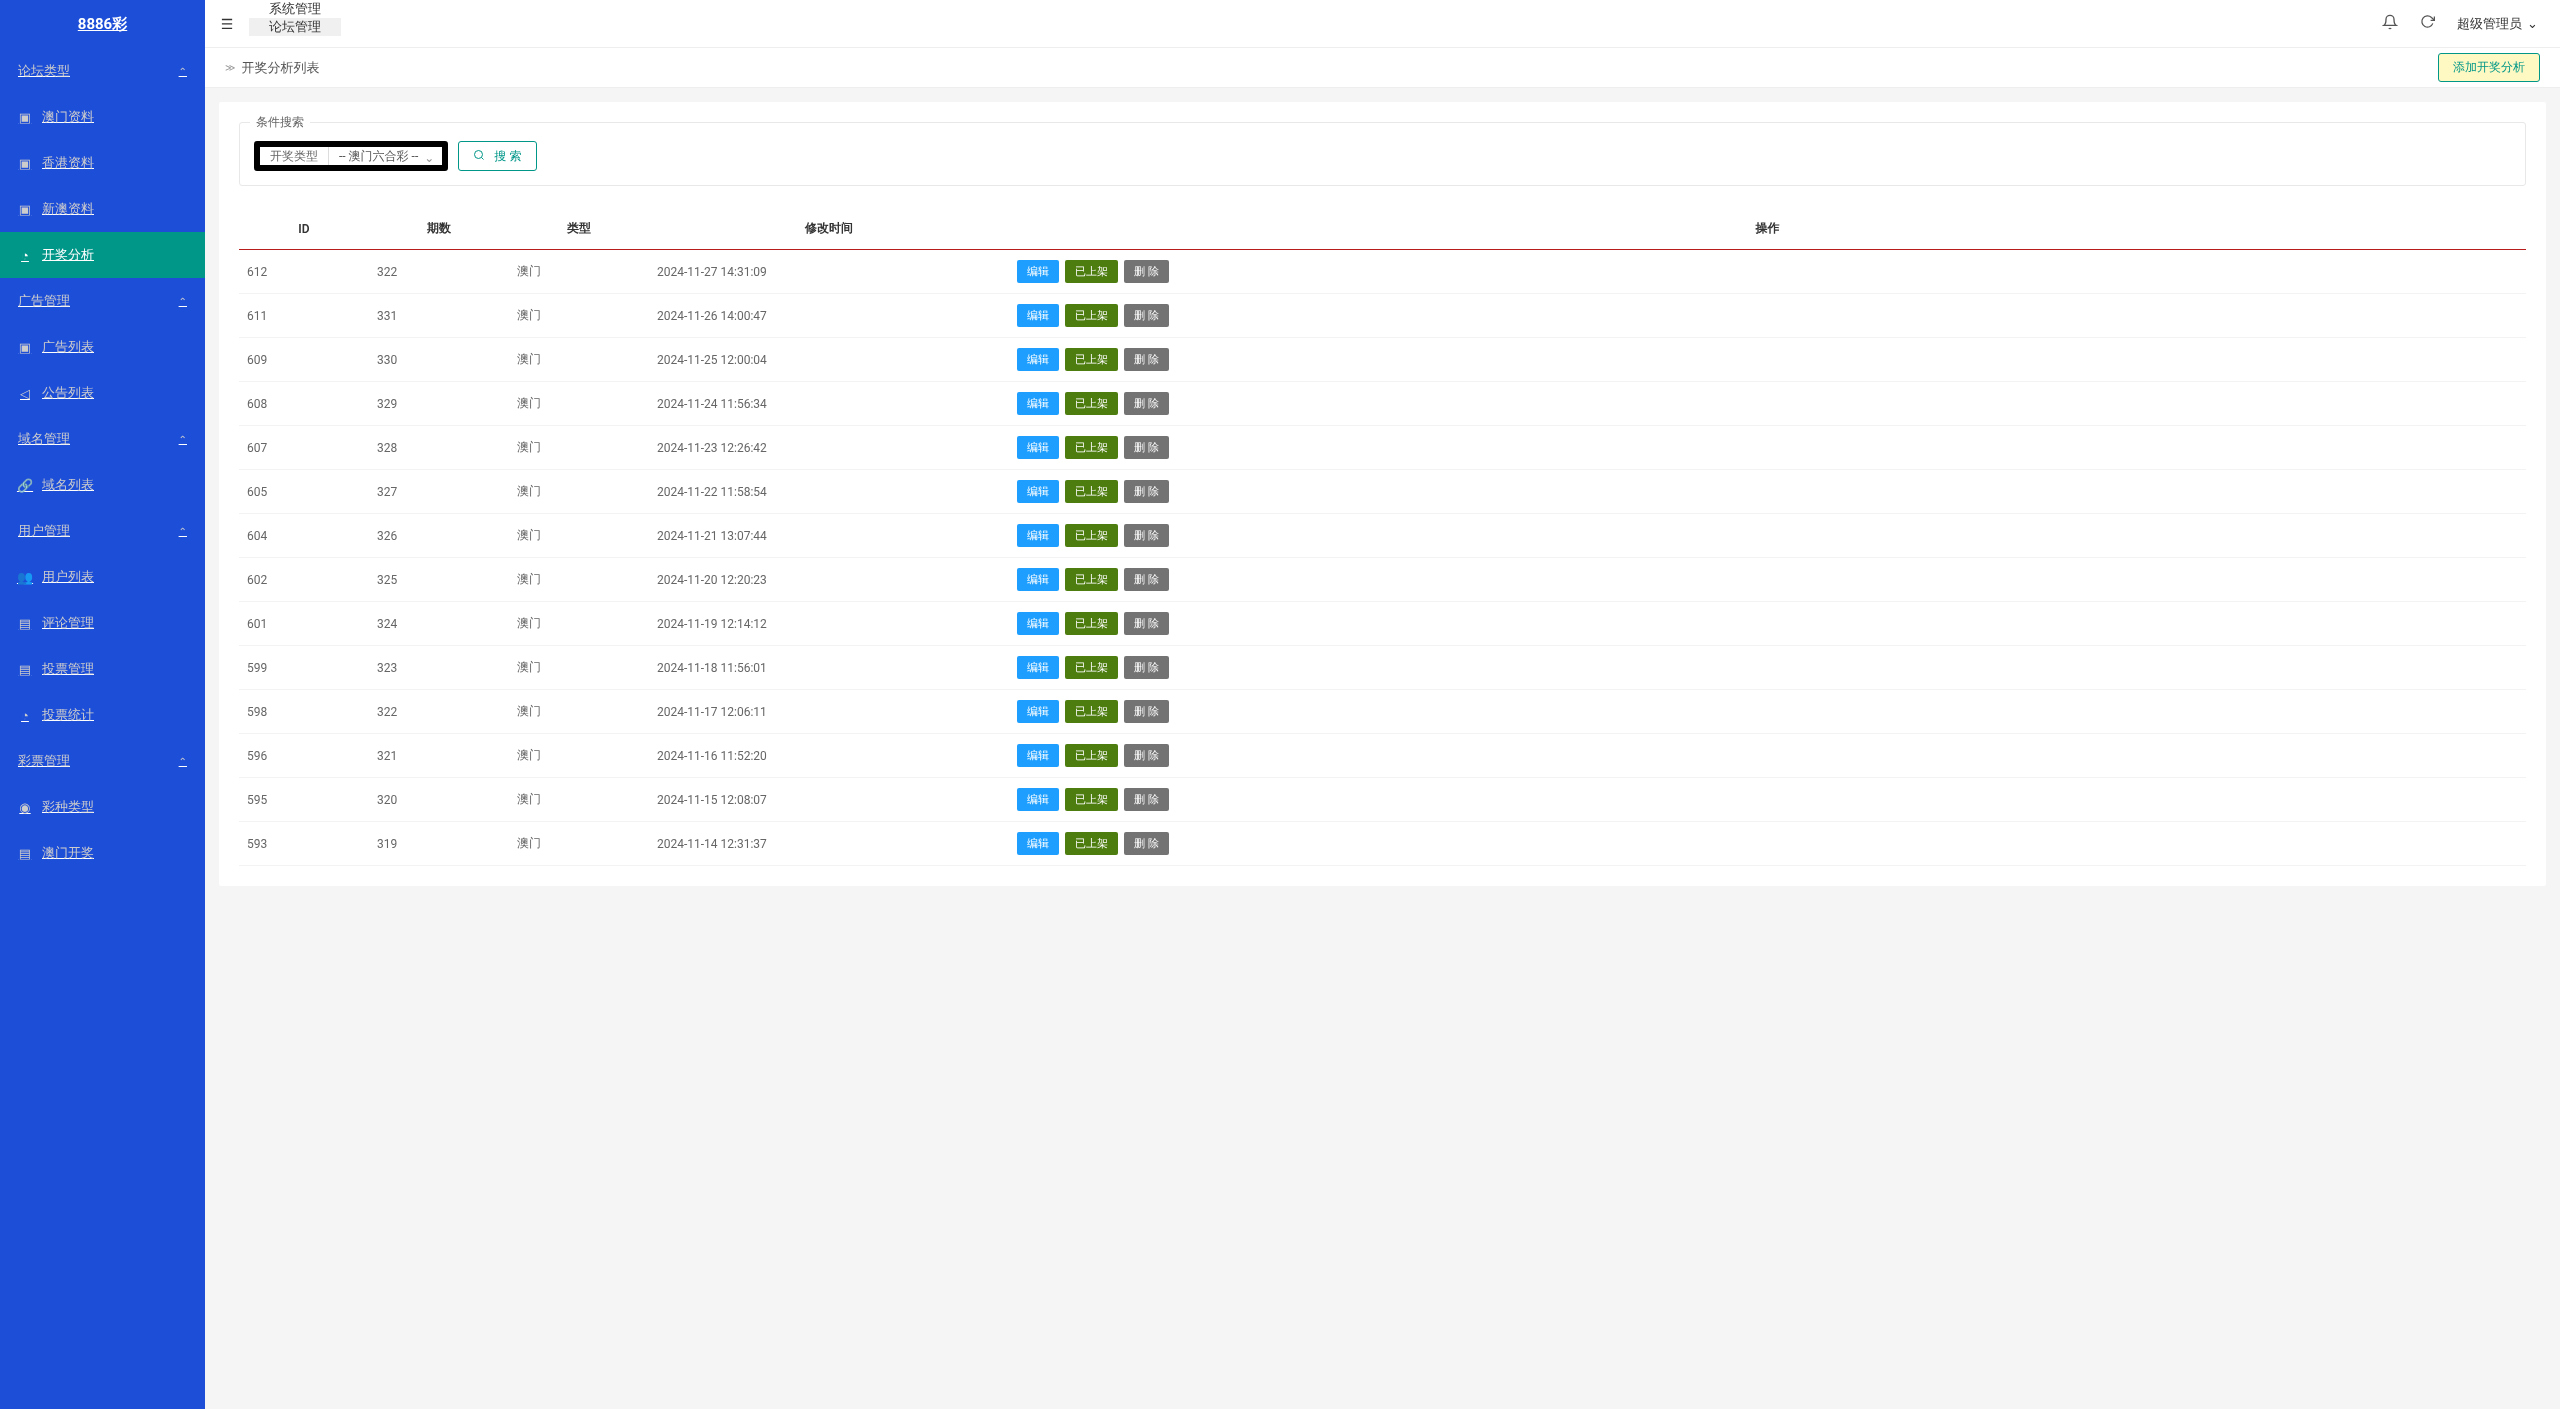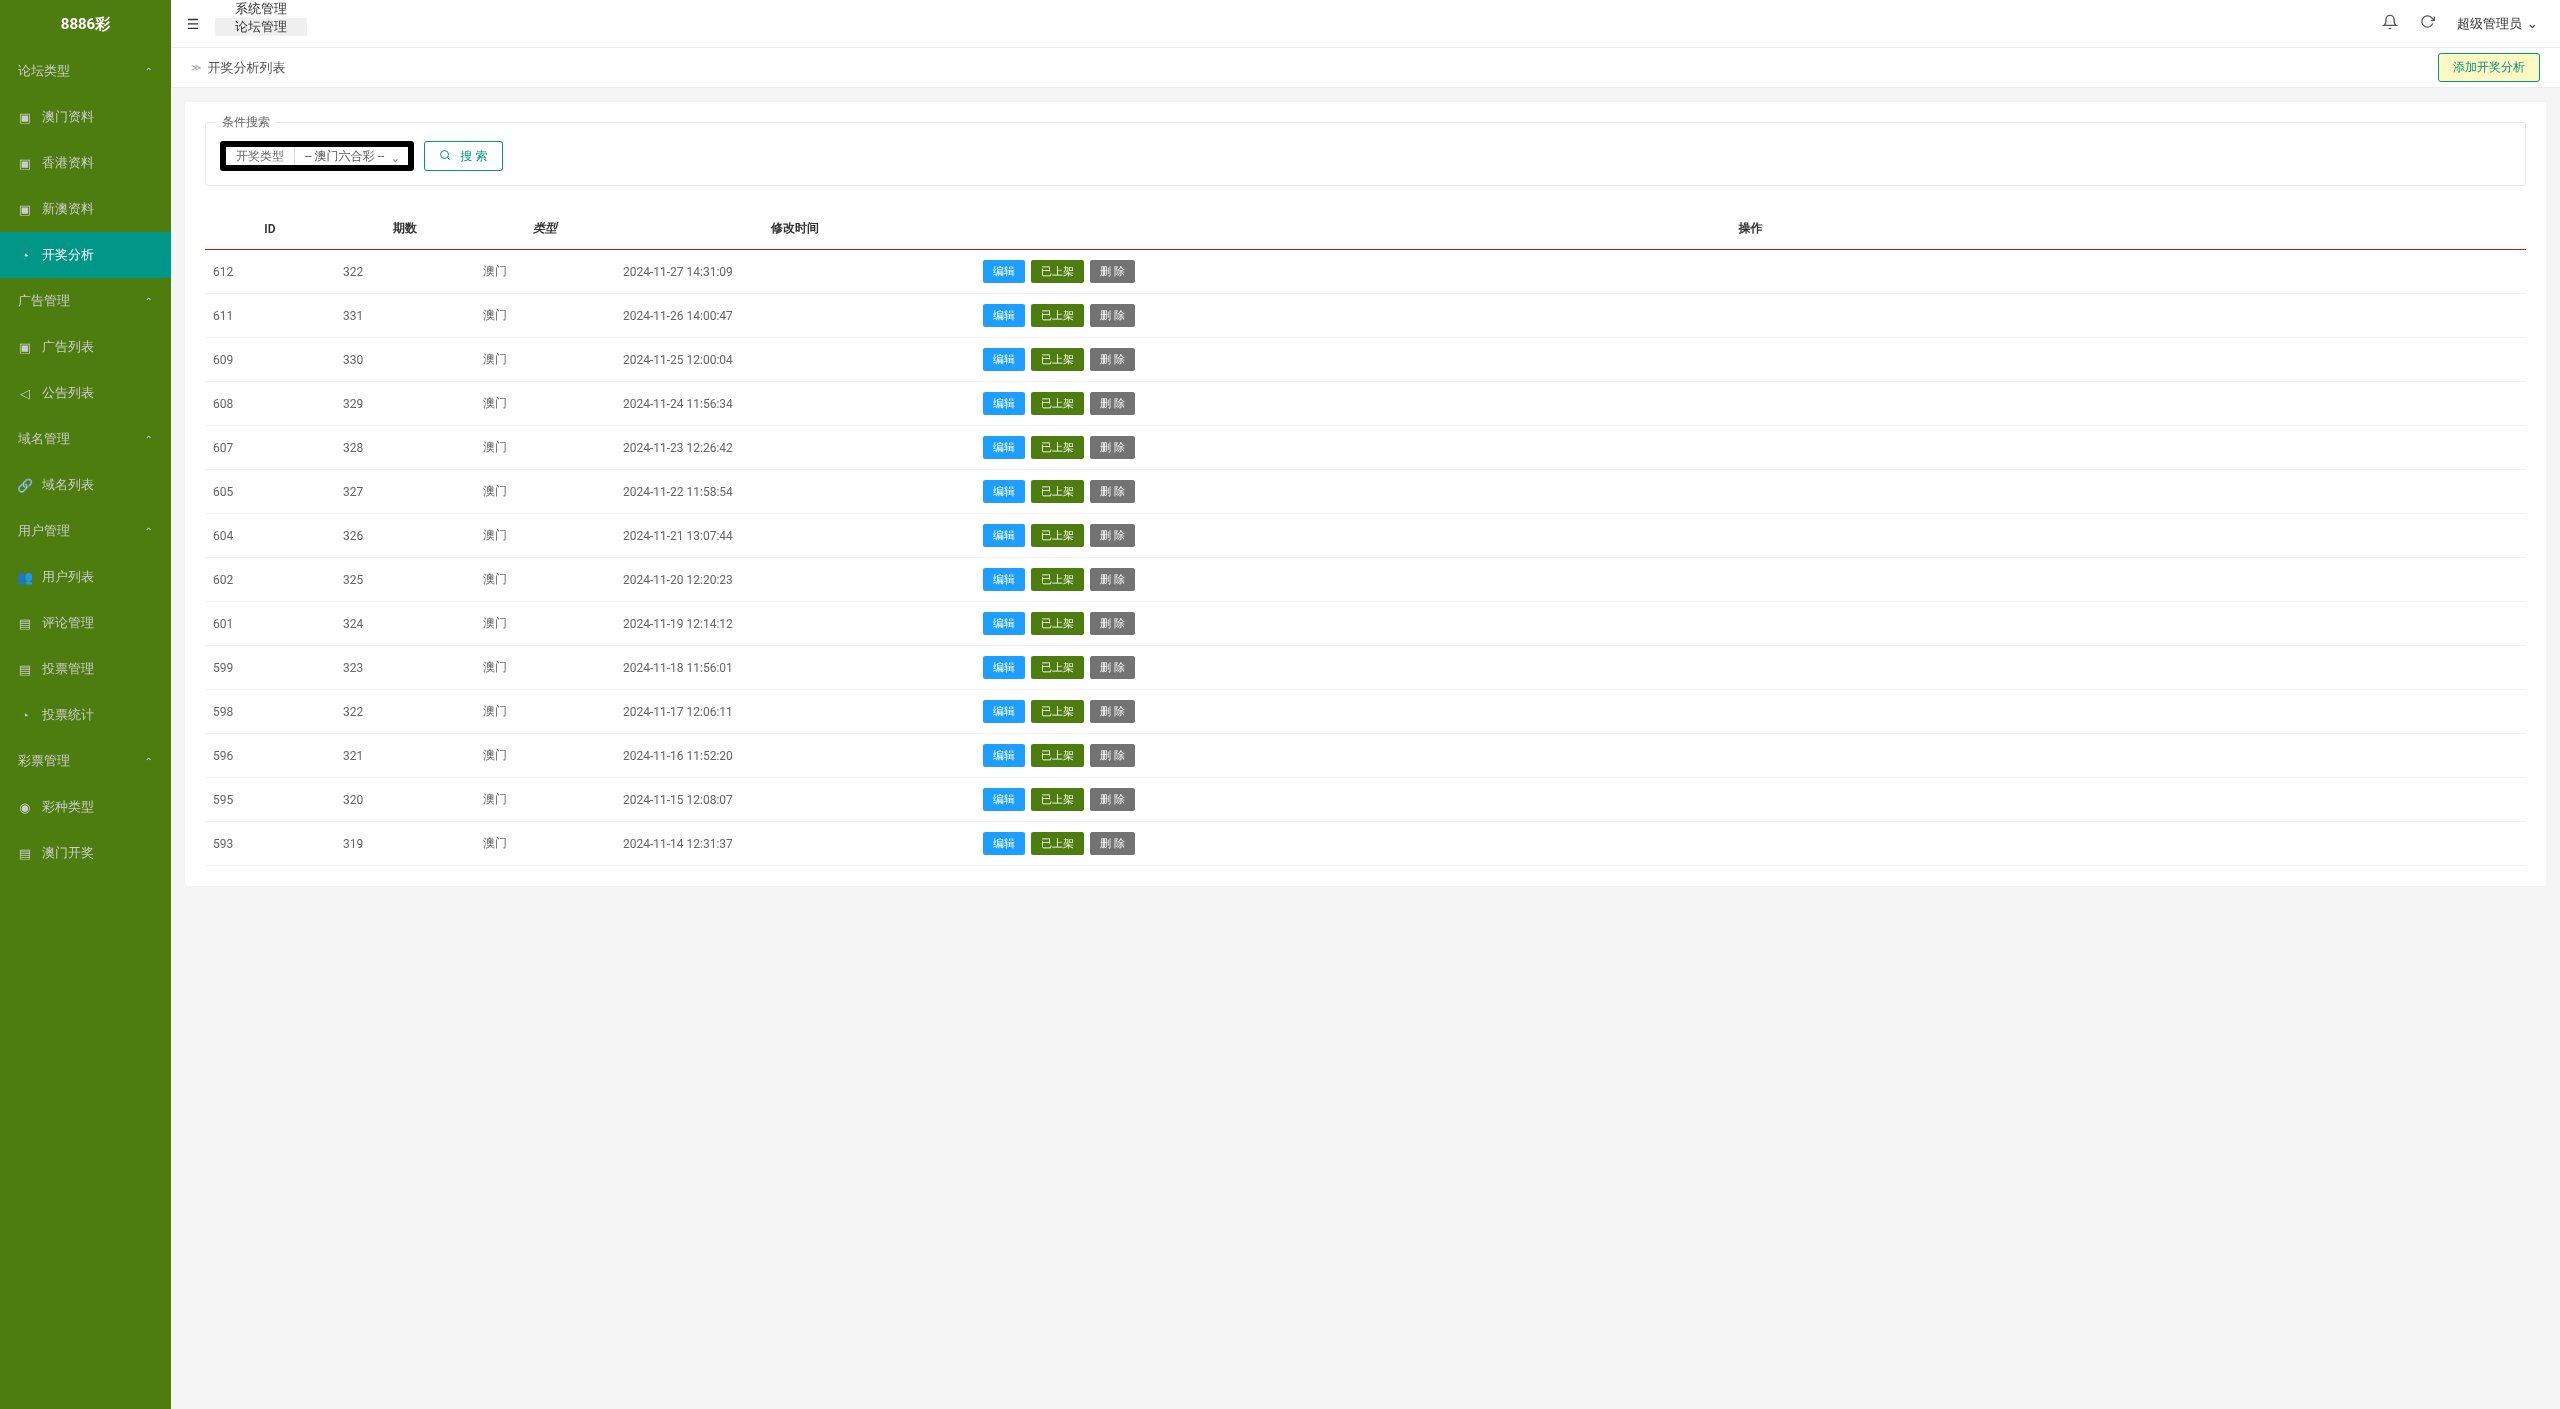--- a/index.html
+++ b/index.html
@@ -11,25 +11,26 @@
       font-family: -apple-system, BlinkMacSystemFont, "Segoe UI", Roboto, "Helvetica Neue", Arial, sans-serif;
       font-size: 13px;
       color: #333;
       background: #f5f5f5;
     }
     .app {
       display: flex;
       height: 100vh;
     }
     .sidebar {
-      width: 171px;
-      background: #4d7c0f;
+      width: 205px;
+      background: #1d4ed8;
       color: #fff;
       overflow-y: auto;
       flex-shrink: 0;
+      text-decoration: underline;
     }
     .logo {
       height: 48px;
       display: flex;
       align-items: center;
       justify-content: center;
       font-weight: bold;
       font-size: 15px;
       color: #fff;
     }
@@ -241,21 +242,21 @@
       border-bottom: 1px solid #b91c1c;
     }
     td {
       padding: 10px 8px;
       font-size: 12px;
       color: #666;
       border-bottom: 1px solid #f3f3f3;
     }
     .col-id { width: 130px; }
     .col-period { width: 140px; }
-    .col-type { width: 140px; font-style: italic; }
+    .col-type { width: 140px; }
     .col-time { width: 360px; }
     .btn-small {
       display: inline-block;
       padding: 4px 10px;
       font-size: 11px;
       color: #fff;
       border-radius: 2px;
       margin-right: 6px;
       cursor: pointer;
       border: none;

